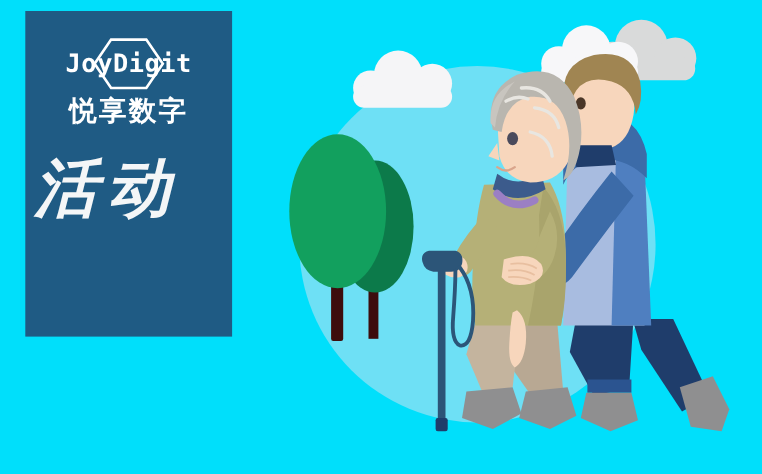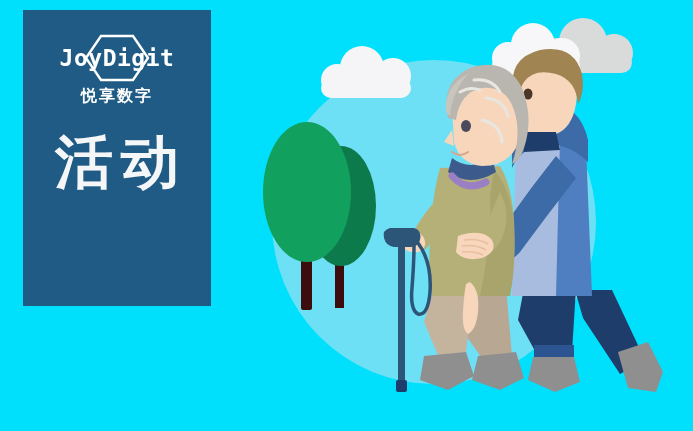--- a/index.html
+++ b/index.html
@@ -70,32 +70,33 @@
     color: #ffffff;
     font-family: "DejaVu Sans Mono", monospace;
     font-size: 23px;
     font-weight: bold;
     letter-spacing: 0.5px;
     white-space: nowrap;
   }
   #logo-sub {
     margin-top: 6px;
     color: #ffffff;
-    font-size: 16px;
+    font-size: 25px;
     font-weight: bold;
     letter-spacing: 2px;
     line-height: 1;
     font-family: "DejaVu Sans", sans-serif;
   }
   #headline {
     margin-top: 26px;
     width: 100%;
     display: flex;
-    flex-direction: column;
-    align-items: center;
+    flex-direction: row;
+    align-items: center;
+    font-style: italic;
   }
   .headline-line {
     color: #f4f6f7;
     font-size: 58px;
     font-weight: bold;
     letter-spacing: 8px;
     line-height: 1.12;
     text-indent: 8px;
     font-family: "DejaVu Sans", sans-serif;
   }

